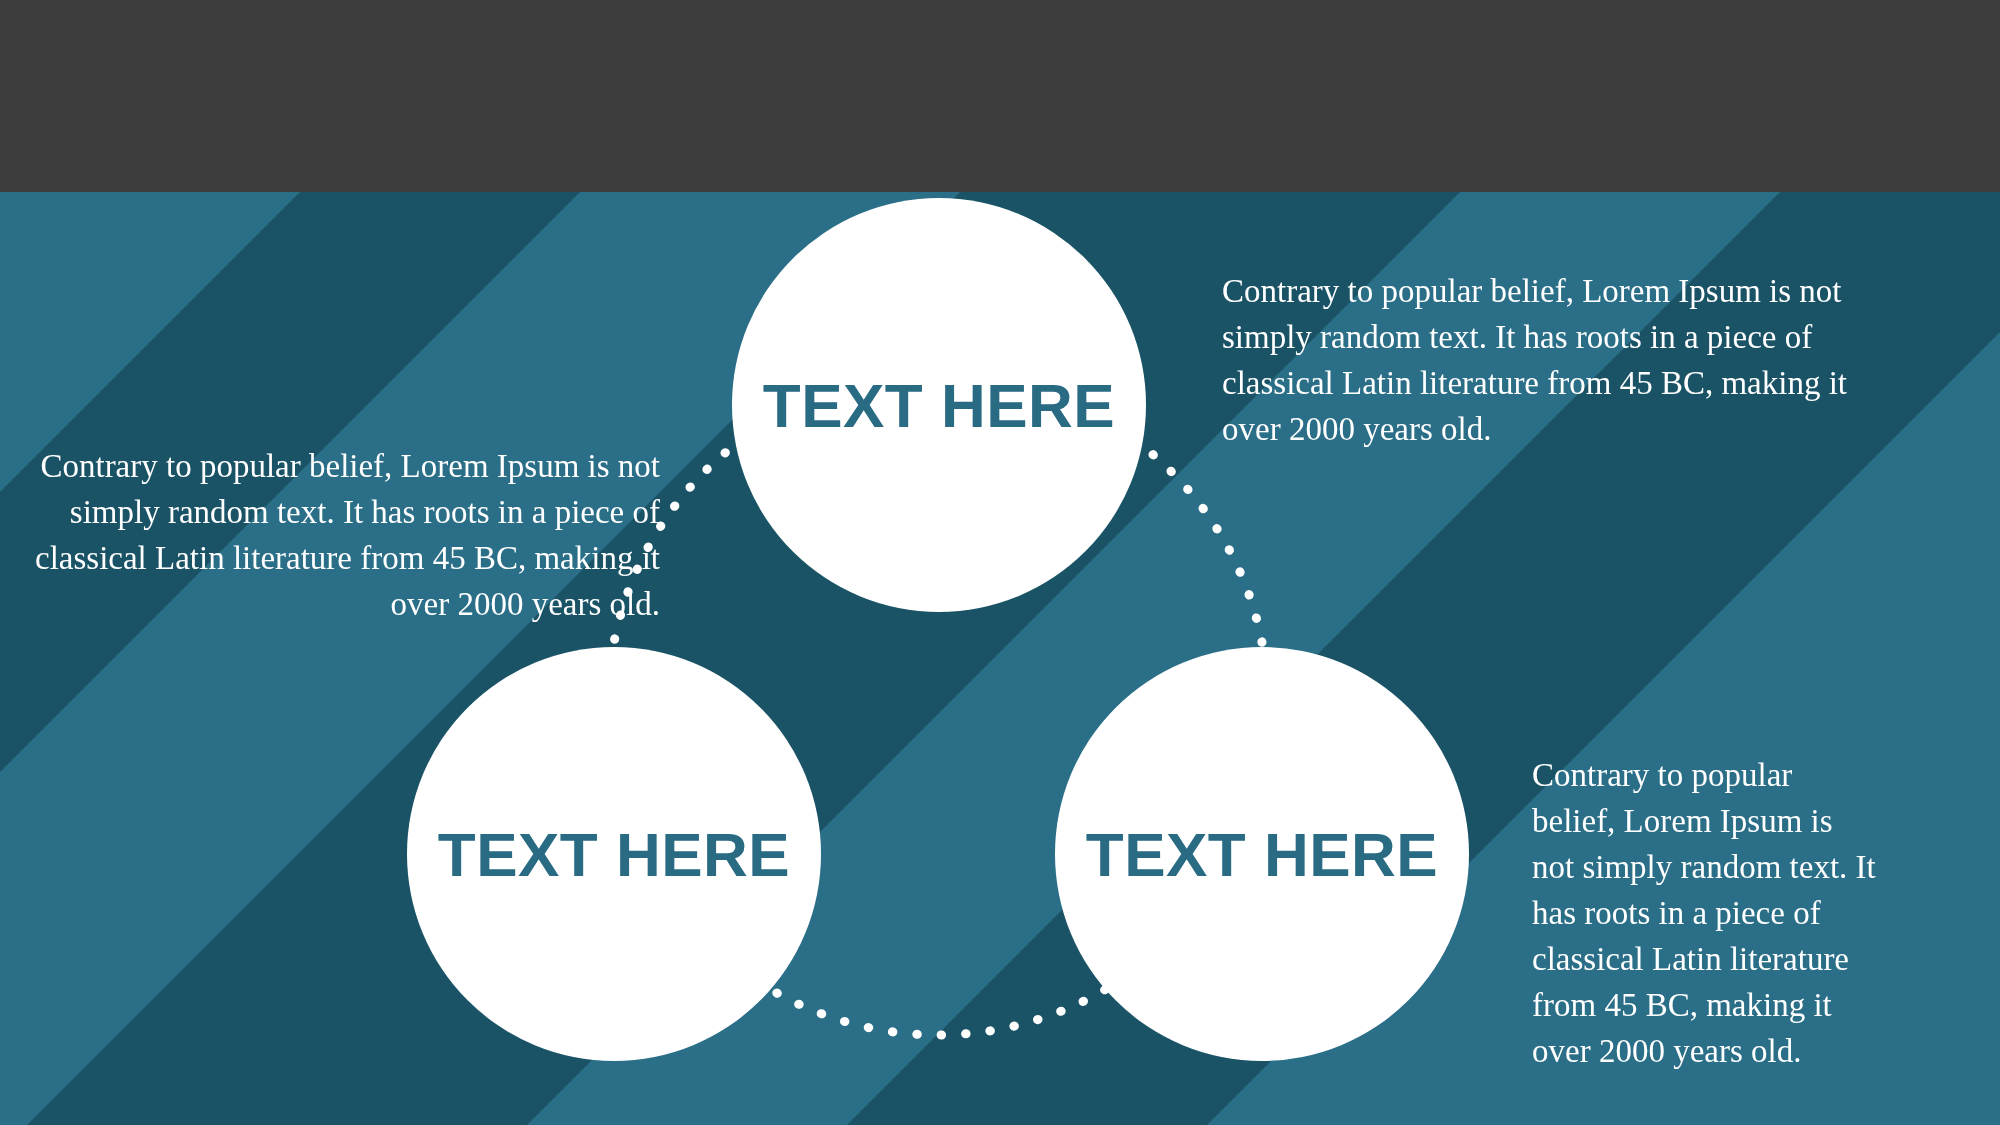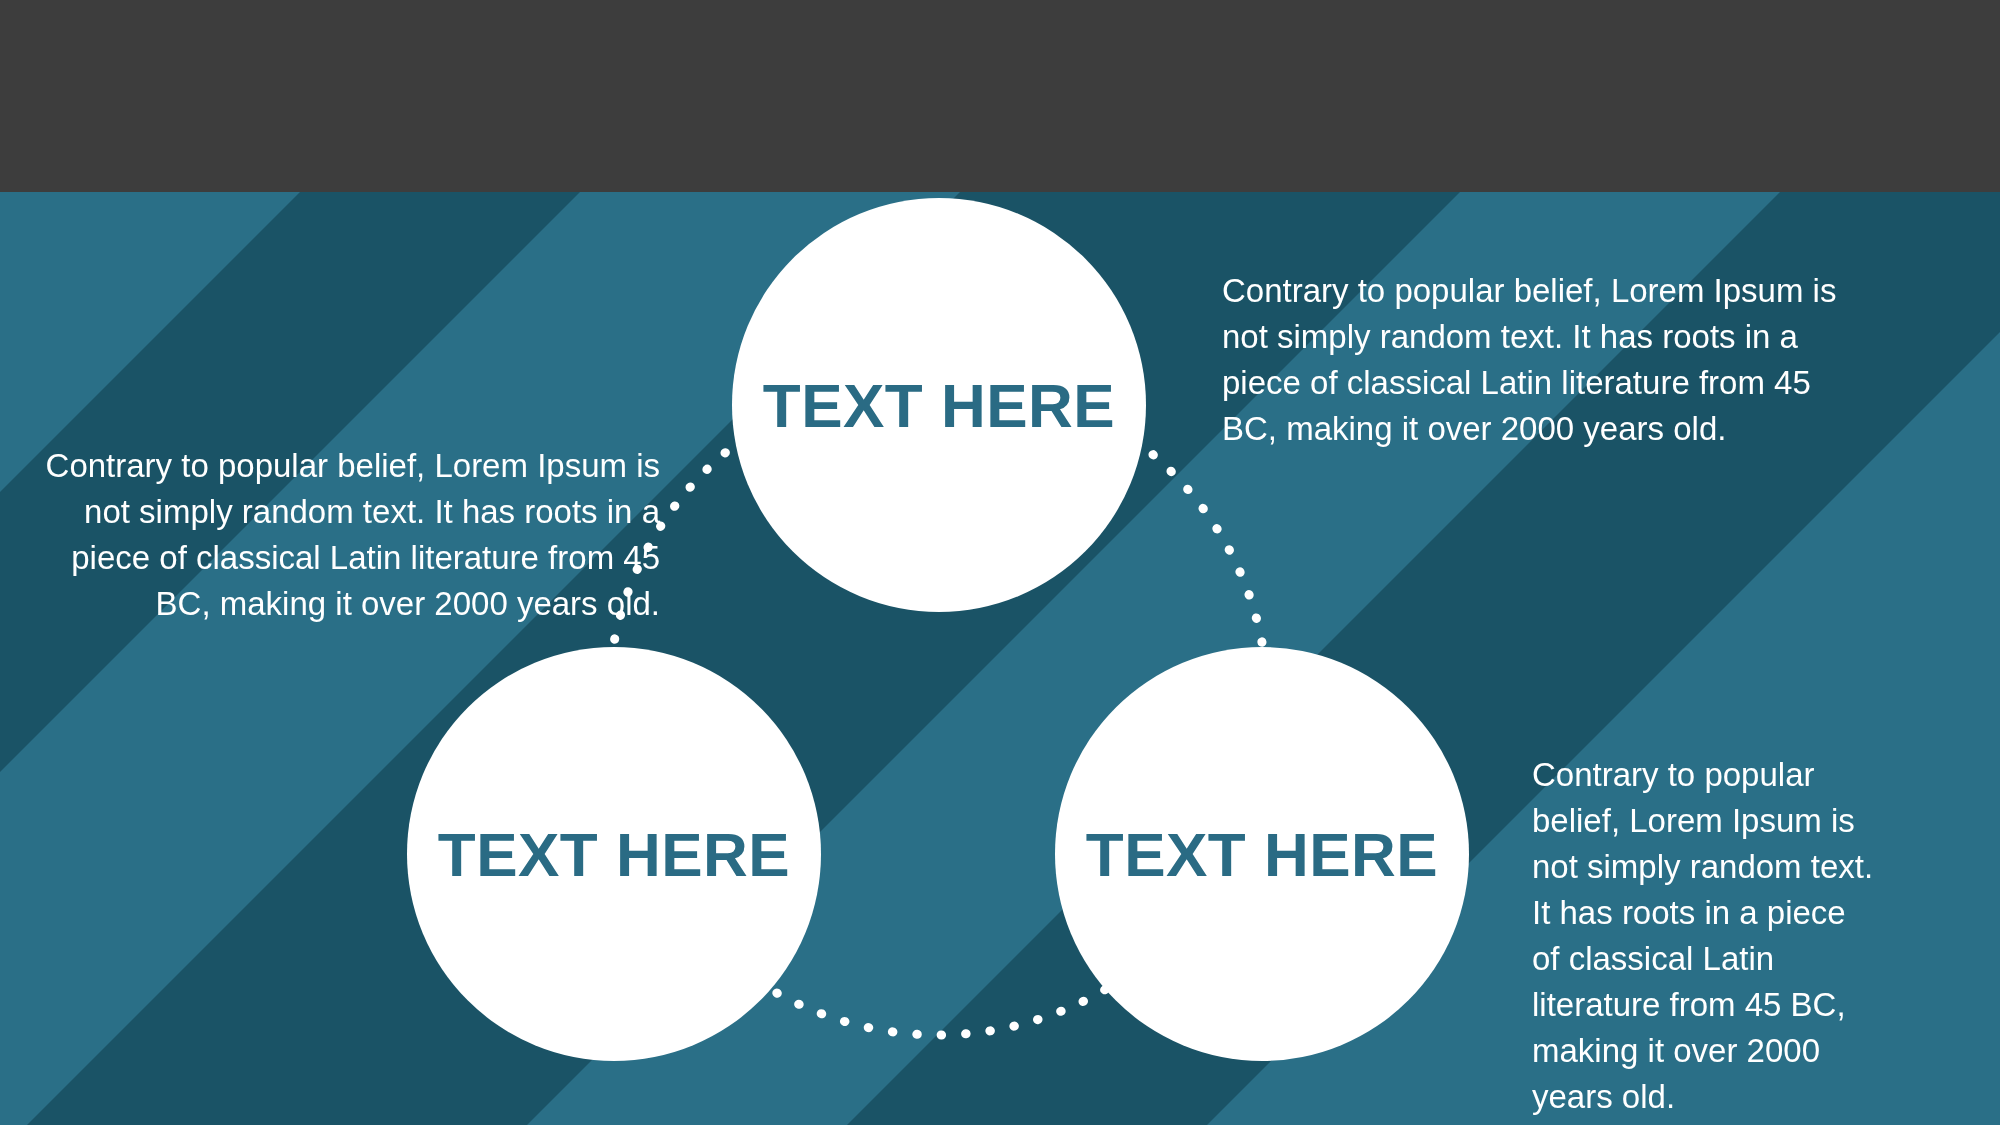--- a/index.html
+++ b/index.html
@@ -97,21 +97,21 @@
     font-weight: bold;
     letter-spacing: 0.5px;
     white-space: nowrap;
     text-align: center;
   }
 
   
   .copy {
     position: absolute;
     color: #FFFFFF;
-    font-family: Liberation Sans, sans-serif;
+    font-family: Liberation Serif, serif;
     font-size: 33px;
     font-weight: normal;
     line-height: 46px;
     z-index: 30;
   }
   .copy.top-right {
     left: 1222px;
     top: 268px;
     width: 630px;
     text-align: left;

